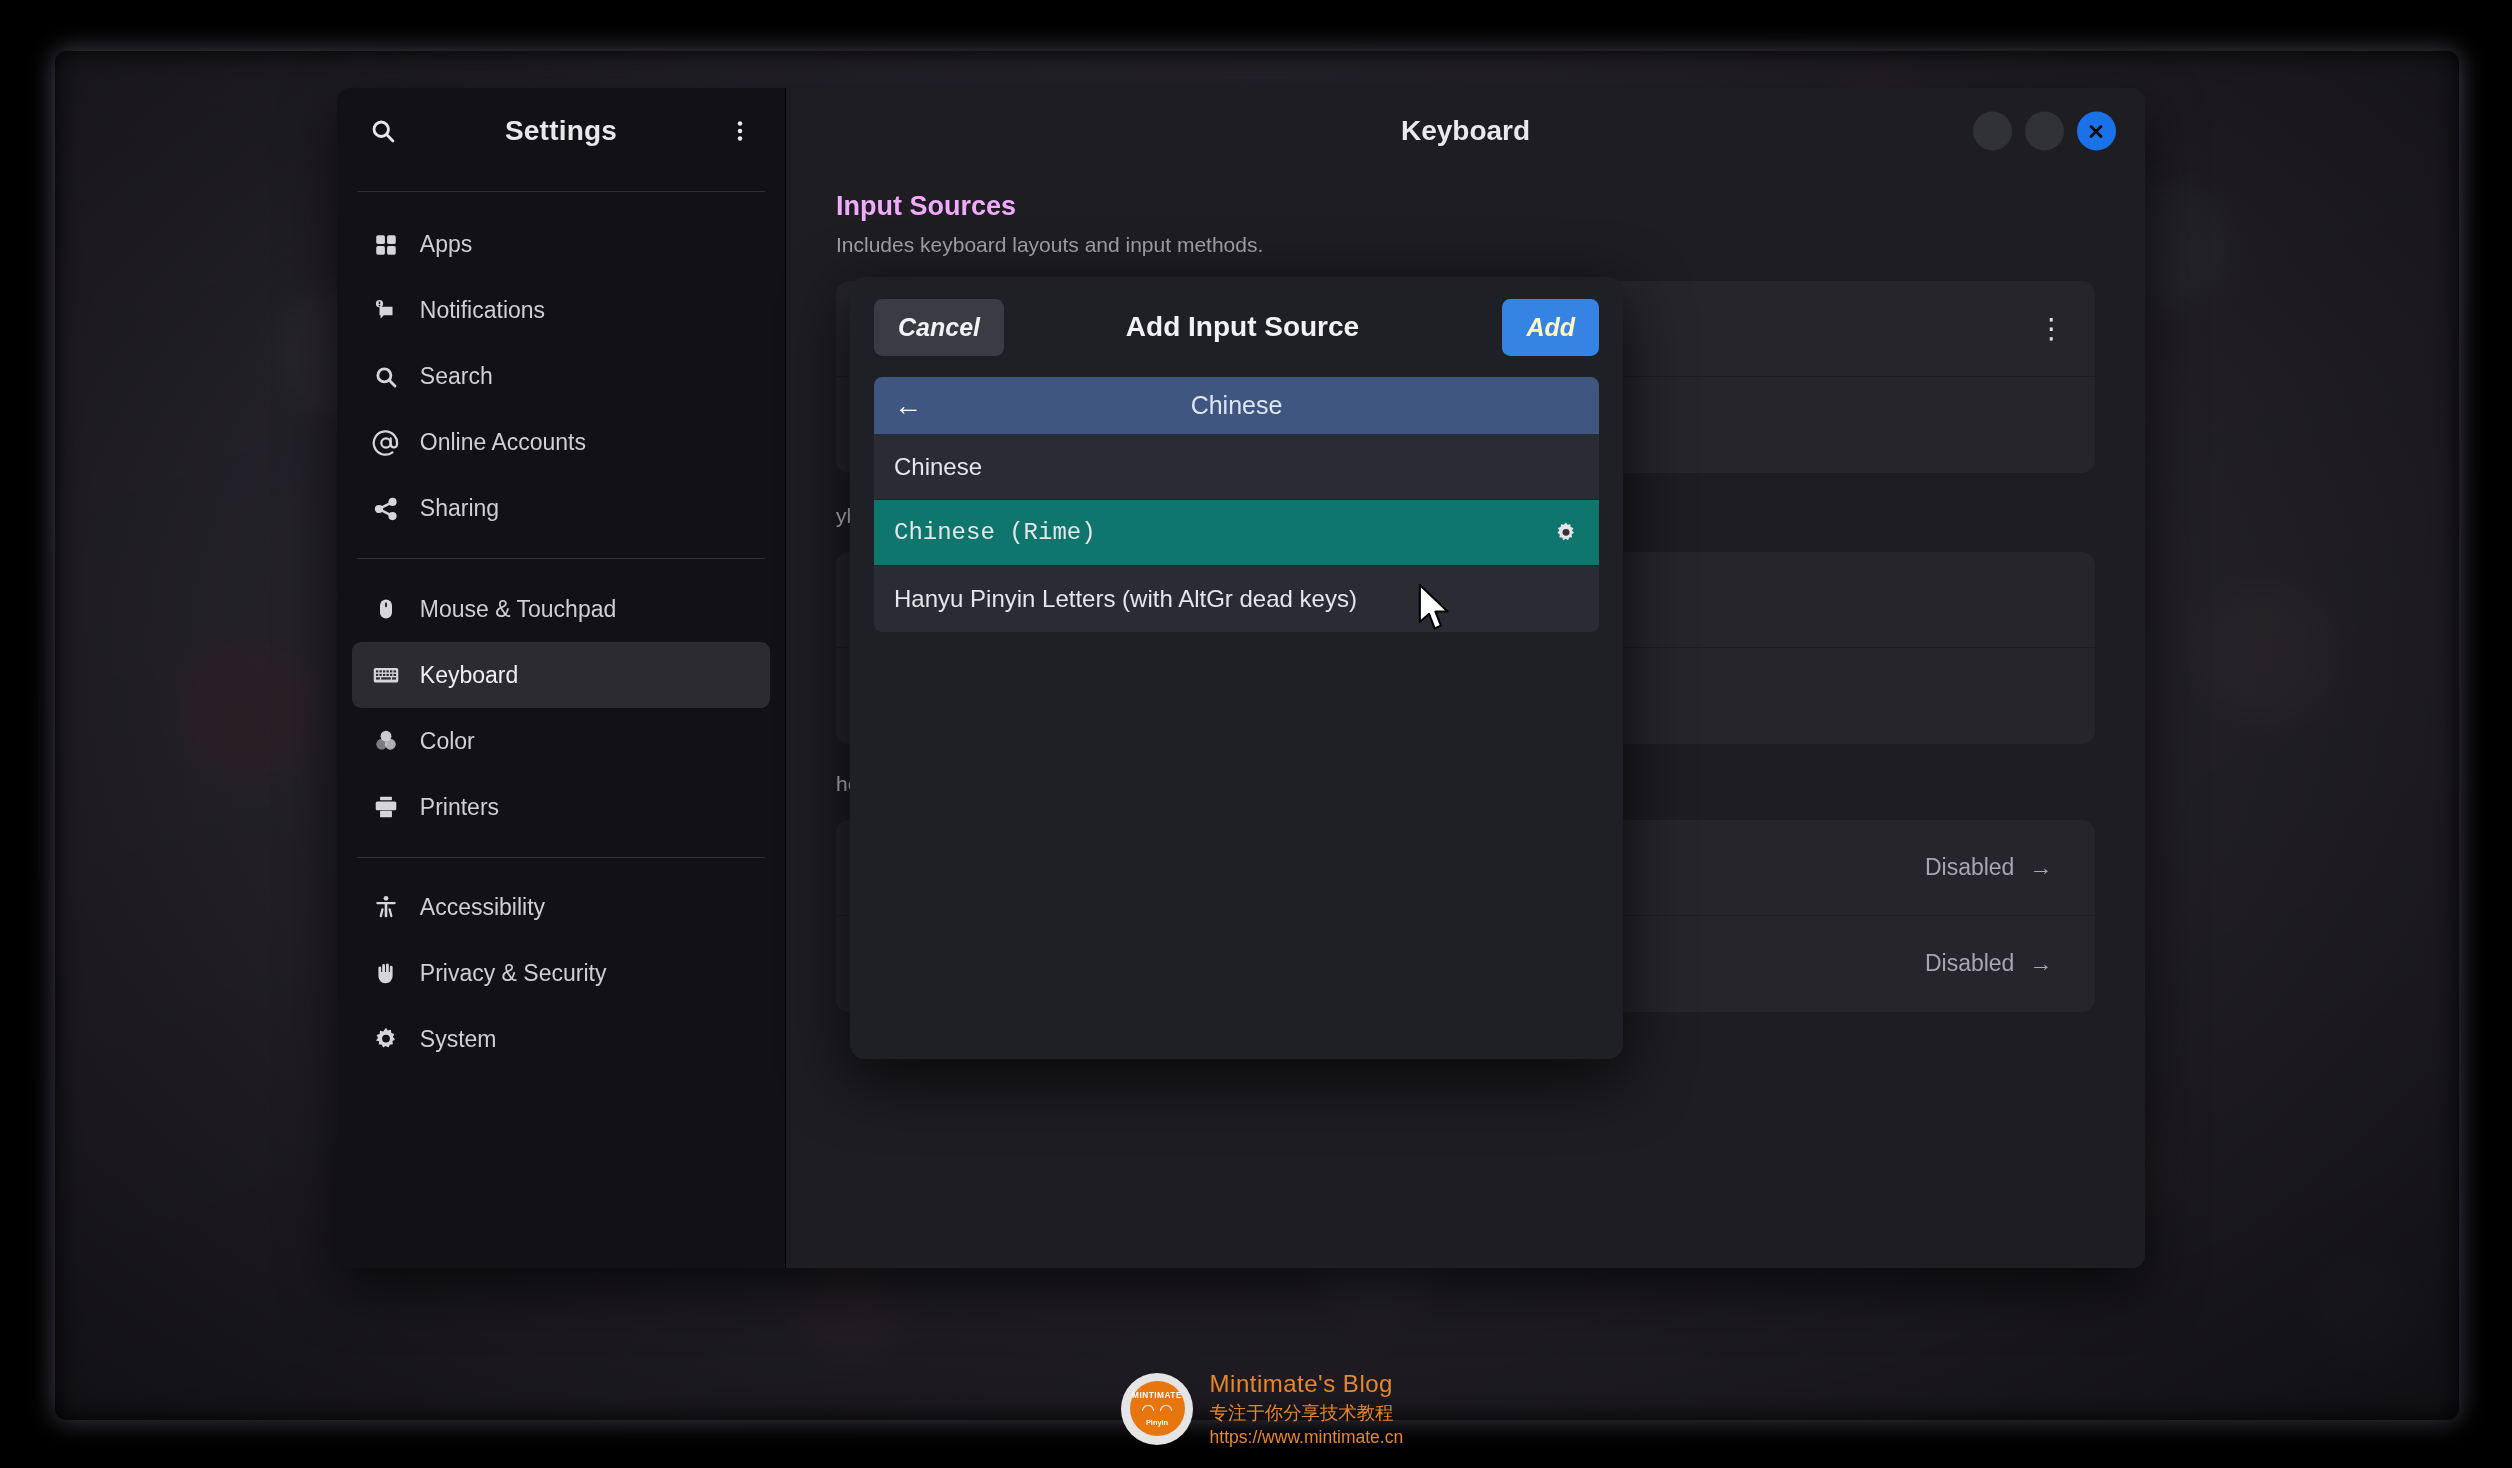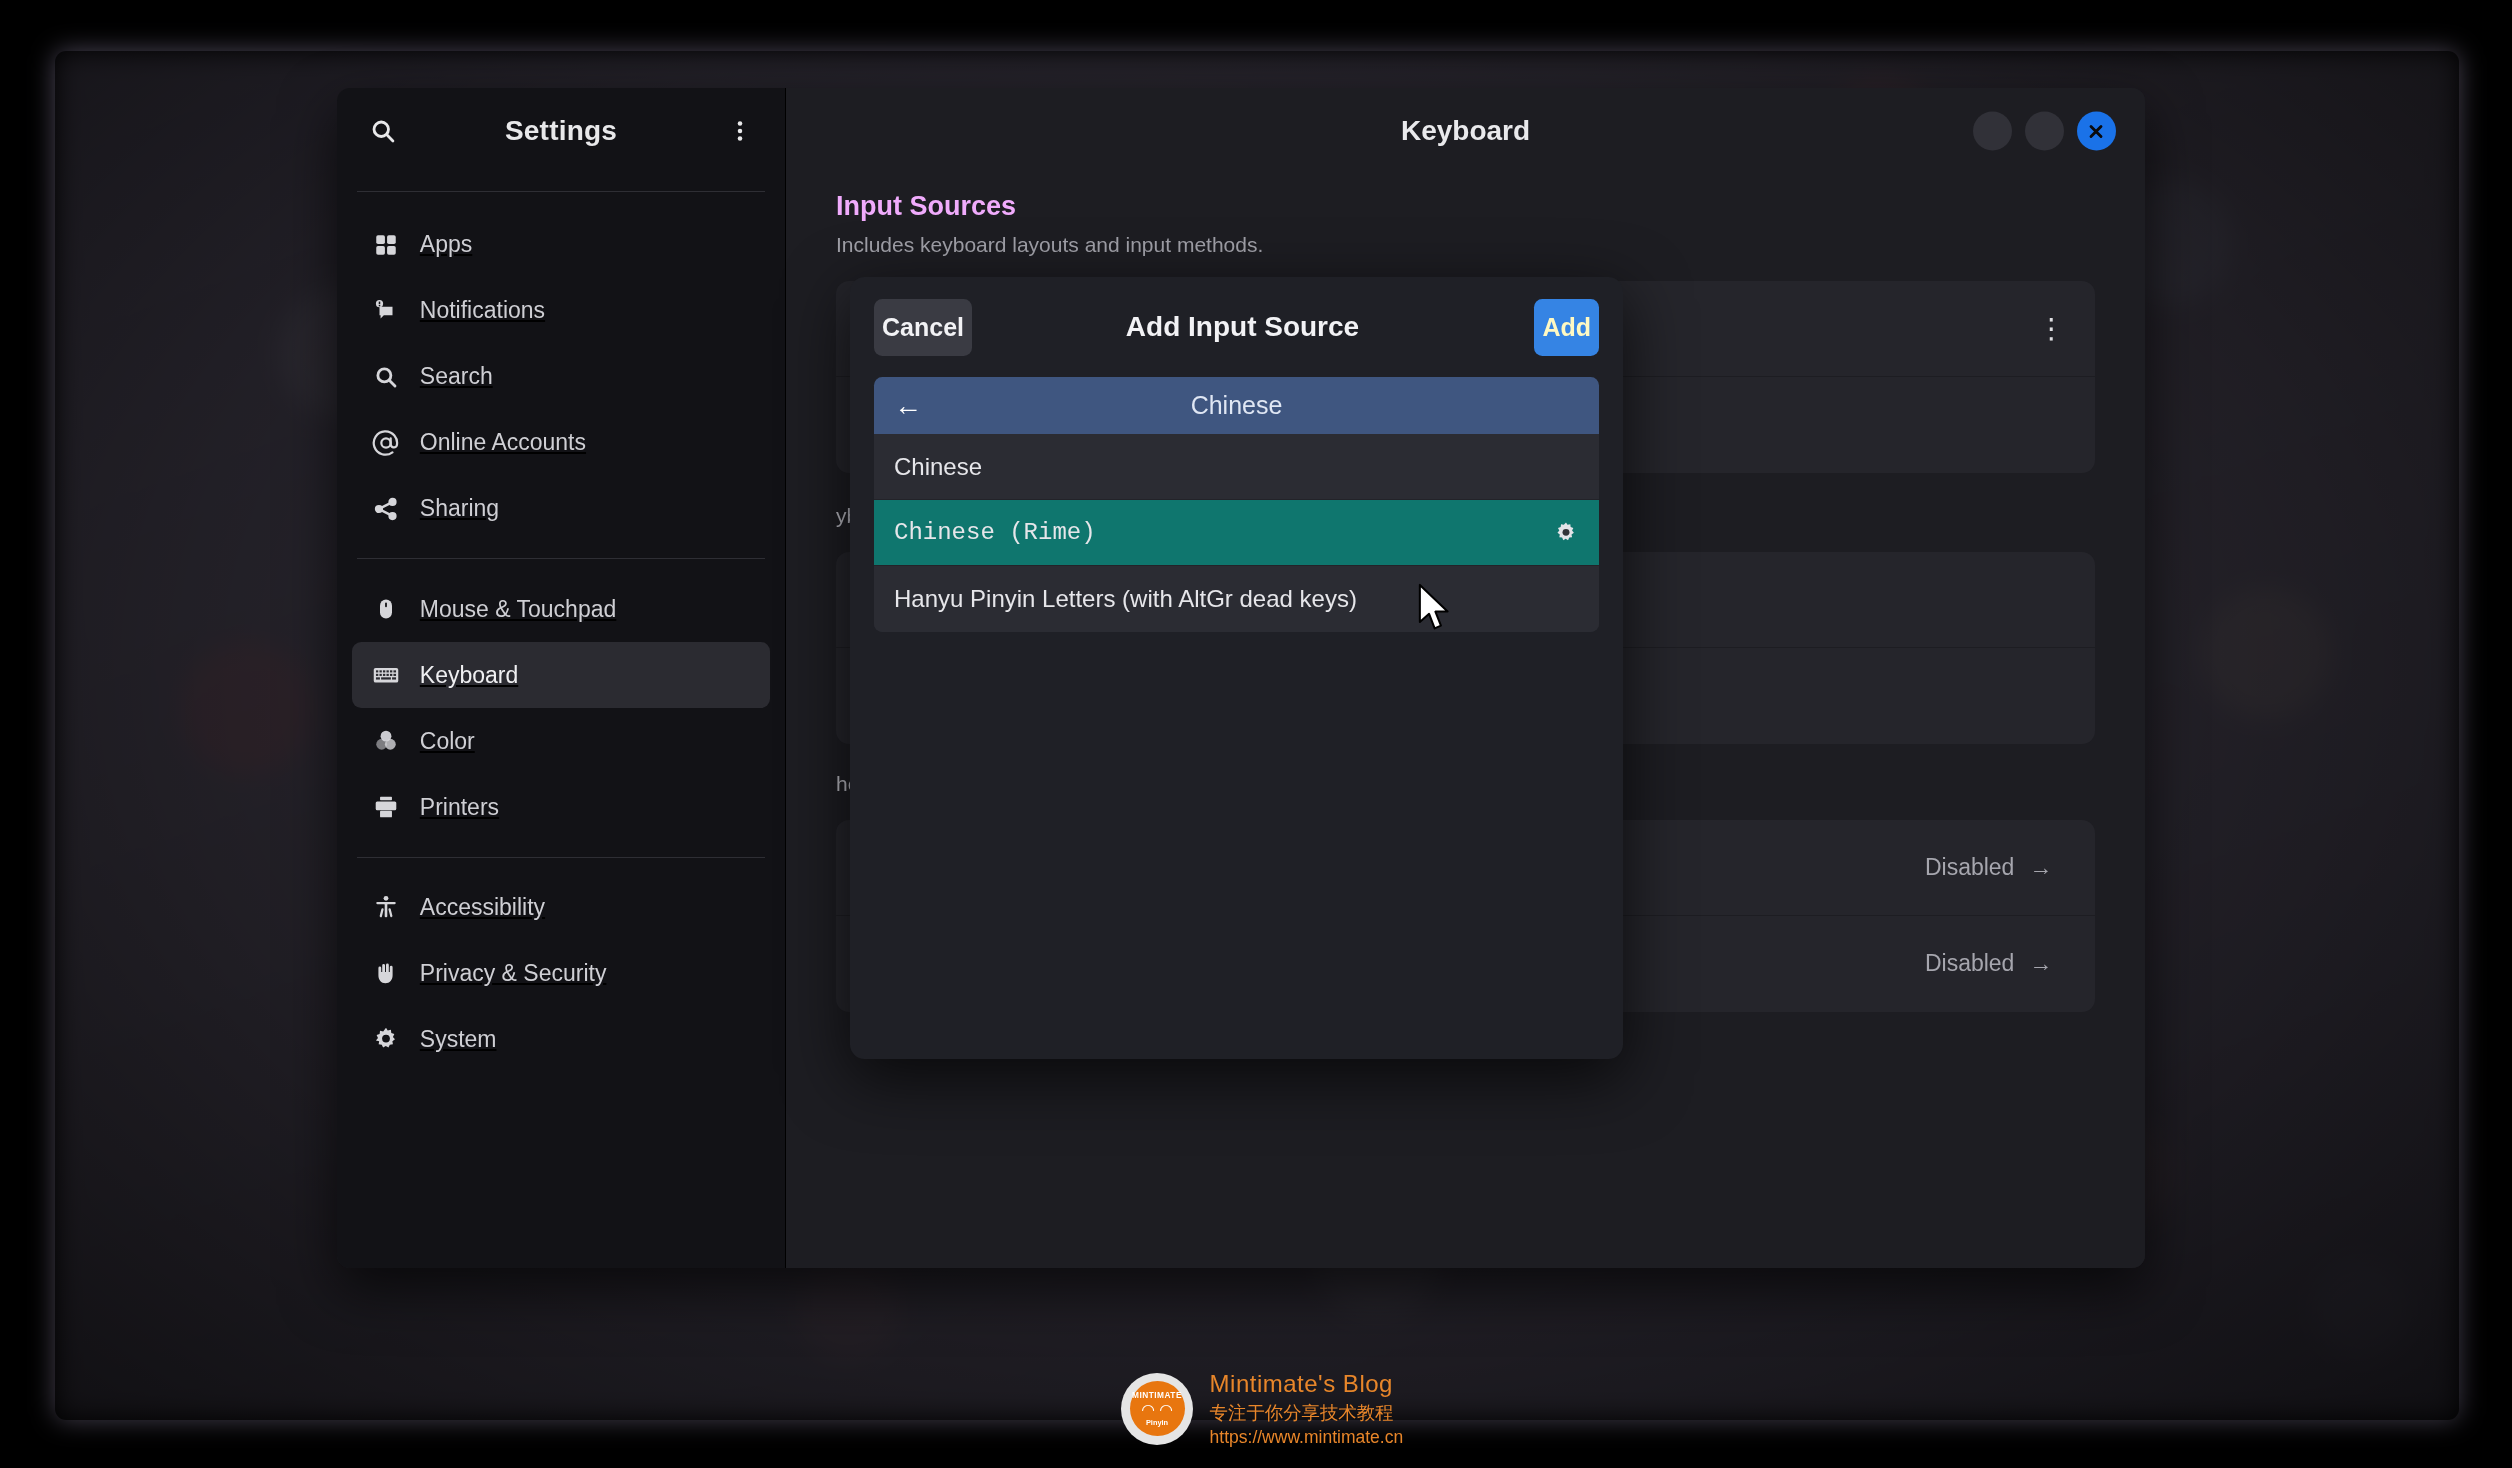--- a/index.html
+++ b/index.html
@@ -79,21 +79,21 @@
   .hdr-icon {
     width: 39px; height: 39px;
     display: flex; align-items: center; justify-content: center;
     color: #e8e8ea;
     cursor: pointer;
   }
   #sidebar-divider {
     height: 0.9px; background: #2e2e34; margin: 16.6px 20px 0 20px;
   }
   #nav-list { padding: 16.6px 14.8px 0 14.8px; flex: 1; }
-  .nav-group { padding: 3.7px 0; text-decoration: underline; }
+  .nav-group { padding: 3.7px 0; }
   .nav-sep { height: 0.9px; background: #2e2e34; margin: 13px 5.5px; }
   .nav-item {
     display: flex; align-items: center;
     gap: 20px;
     height: 66px;
     padding: 0 20px;
     border-radius: 9.2px;
     color: #cfcfd4;
     font-size: 23px;
     cursor: pointer;
@@ -174,24 +174,24 @@
   }
   #dialog-header .dlg-title {
     position: absolute; left: 12px; right: 0; text-align: center;
     color: #f2f2f5; font-size: 28px; font-weight: bold;
     pointer-events: none;
   }
   .dlg-btn {
     height: 57px;
     border-radius: 8.3px;
     display: flex; align-items: center; justify-content: center;
-    padding: 0 8px;
+    padding: 0 24px;
     font-size: 25px; font-weight: bold;
     cursor: pointer;
-    position: relative; z-index: 2;
+    position: relative; z-index: 2; font-style: italic;
   }
   #cancel-btn { background: #3a3b43; color: #f2f2f5; }
   #add-btn { background: #3584e4; color: #fef9c3; margin-left: auto; }
 
   #dialog-body { flex: 1; padding: 0 24px 24px 24px; }
   #lang-header {
     height: 57px;
     background: #3f5680;
     border-radius: 8.3px 8.3px 0 0;
     display: flex; align-items: center;

